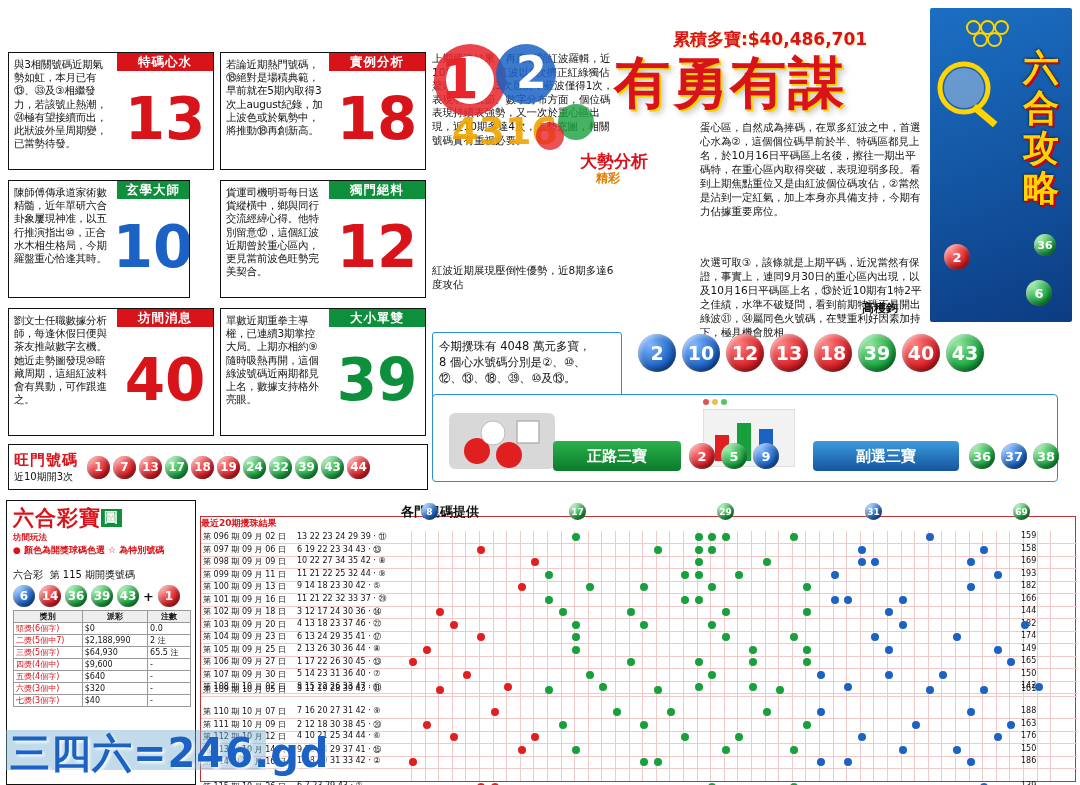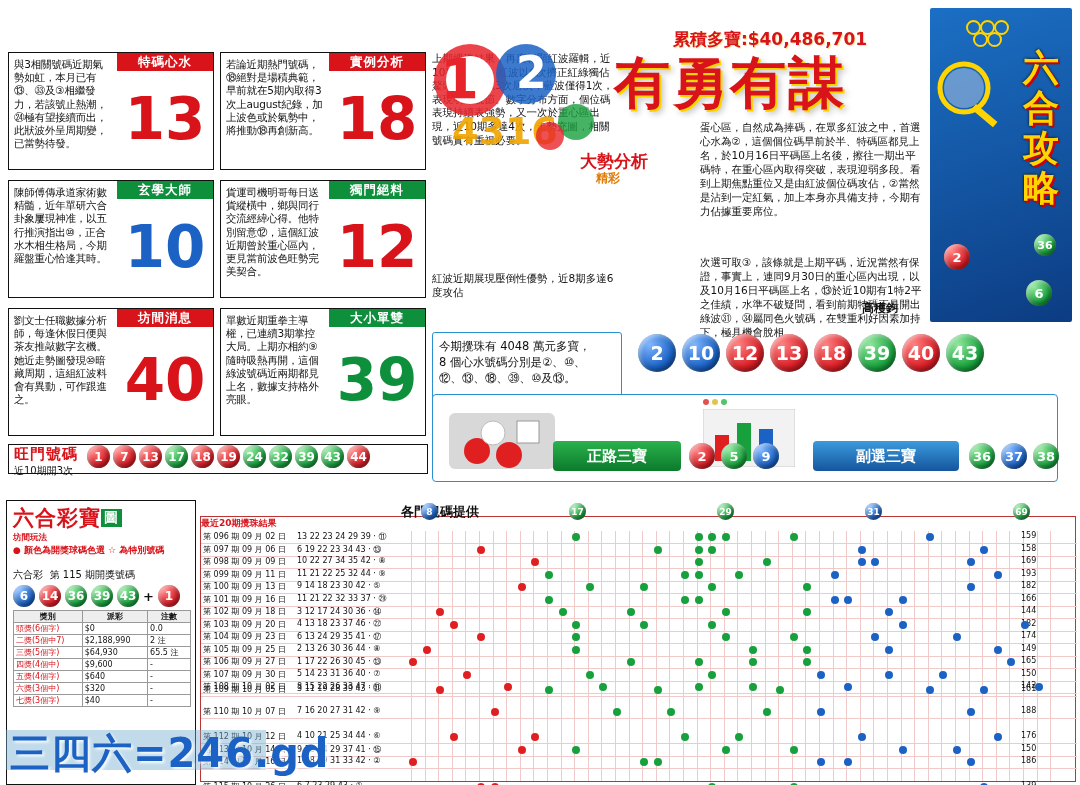--- a/index.html
+++ b/index.html
@@ -53,22 +53,22 @@
     line-height:1;
   }
   .tag.red   { background:#d8131a; }
   .tag.green { background:#0e8f3c; }
   .n-red   { color:#d8131a; }
   .n-blue  { color:#1b62c4; }
   .n-green { color:#0e8f3c; }
 
   
   .hot {
-    position:absolute; left:8px; top:444px; width:420px; height:30px;
-    border:1px solid #111; background:#fff; display:flex; align-items:flex-start;
+    position:absolute; left:8px; top:444px; width:420px; height:46px;
+    border:1px solid #111; background:#fff; display:flex; align-items:center;
   }
   .hot .lbl { width:78px; padding-left:5px; }
   .hot .lbl .t1 { font-size:15px; font-weight:bold; color:#d8131a; letter-spacing:1px;}
   .hot .lbl .t2 { font-size:10px; color:#111; }
   .hot .balls { flex:1; display:flex; gap:3px; align-items:center; }
   .hot .ball { width:23px; height:23px; font-size:12px; }
 
   
   .midcol { position:absolute; left:432px; top:52px; width:186px; }
   .mid-p { font-size:10.5px; line-height:13.6px; color:#111; }
@@ -198,21 +198,21 @@
       <div class="num n-red">13</div>
     </div>
   </div>
   <div class="card" style="left:220px;top:52px;width:206px;height:118px;">
     <div class="txt">若論近期熱門號碼，⑱絕對是場積典範，早前就在5期內取得3次上august紀錄，加上波色或於氣勢中，將推動⑱再創新高。</div>
     <div class="right">
       <div class="tag red">實例分析</div>
       <div class="num n-red">18</div>
     </div>
   </div>
-  <div class="card" style="left:8px;top:180px;width:206px;height:118px;">
+  <div class="card" style="left:8px;top:180px;width:182px;height:118px;">
     <div class="txt">陳師傅傳承道家術數精髓，近年單研六合卦象屢現神准，以五行推演指出⑩，正合水木相生格局，今期羅盤重心恰逢其時。</div>
     <div class="right">
       <div class="tag green">玄學大師</div>
       <div class="num n-blue">10</div>
     </div>
   </div>
   <div class="card" style="left:220px;top:180px;width:206px;height:118px;">
     <div class="txt">貨運司機明哥每日送貨縱橫中，鄉與同行交流經緯心得。他特別留意⑫，這個紅波近期曾於重心區內，更見當前波色旺勢完美契合。</div>
     <div class="right">
       <div class="tag green">獨門絕料</div>
@@ -249,21 +249,21 @@
         <div class="ball green">24</div>
         <div class="ball green">32</div>
         <div class="ball green">39</div>
         <div class="ball green">43</div>
         <div class="ball red">44</div>
       </div>
   </div>
 
   <div class="midcol">
     <div class="mid-p" style="min-height:208px;">上期攪珠結果，再度彰顯紅波羅輯，近10期統計示，紅波以6次擠正紅綠獨佔鰲頭，綠波以3次居次，藍波僅得1次，表現明顯脫節。數字分布方面，個位碼表現持續表強勢，又一次於重心區出現，近10期多達4次，走勢充圖，相關號碼實有重視必要。</div>
-    <div class="mid-p" style="margin-top:12px;">紅波近期展現壓倒性優勢，近8期多達6度攻佔</div>
+    <div class="mid-p" style="margin-top:4px;">紅波近期展現壓倒性優勢，近8期多達6度攻佔</div>
   </div>
 
   <div class="swirl">
     <svg width="190" height="130" viewBox="0 0 190 130">
       <circle cx="40" cy="40" r="36" fill="#e8242b" opacity=".85"></circle>
       <circle cx="40" cy="40" r="24" fill="#fff"></circle>
       <circle cx="96" cy="34" r="30" fill="#1b62c4" opacity=".85"></circle>
       <text x="86" y="48" font-size="44" fill="#fff" font-weight="bold">2</text>
       <text x="10" y="58" font-size="56" fill="#e8242b" font-weight="bold">1</text>
       <text x="22" y="104" font-size="38" fill="#f0a500" font-weight="bold" opacity=".9">4316</text>
@@ -628,20 +628,31 @@
           <div class="date">第 110 期  10 月 07 日</div>
           <div class="nums">7 16 20 27 31 42 · ⑨</div>
           <div class="tail">188</div>
           <div class="dot red" style="left: 289.6px;"></div>
           <div class="dot green" style="left: 412px;"></div>
           <div class="dot green" style="left: 466.4px;"></div>
           <div class="dot green" style="left: 561.6px;"></div>
           <div class="dot blue" style="left: 616px;"></div>
           <div class="dot blue" style="left: 765.6px;"></div>
         </div>
+        <div class="rowline" style="top: 187.5px;">
+          <div class="date">第 111 期  10 月 09 日</div>
+          <div class="nums">2 12 18 30 38 45 · ⑳</div>
+          <div class="tail">163</div>
+          <div class="dot red" style="left: 221.6px;"></div>
+          <div class="dot green" style="left: 357.6px;"></div>
+          <div class="dot green" style="left: 439.2px;"></div>
+          <div class="dot green" style="left: 602.4px;"></div>
+          <div class="dot blue" style="left: 711.2px;"></div>
+          <div class="dot blue" style="left: 806.4px;"></div>
+        </div>
         <div class="rowline" style="top: 200px;">
           <div class="date">第 112 期  10 月 12 日</div>
           <div class="nums">4 10 21 25 34 44 · ⑥</div>
           <div class="tail">176</div>
           <div class="dot red" style="left: 248.8px;"></div>
           <div class="dot red" style="left: 330.4px;"></div>
           <div class="dot green" style="left: 480px;"></div>
           <div class="dot green" style="left: 534.4px;"></div>
           <div class="dot blue" style="left: 656.8px;"></div>
           <div class="dot blue" style="left: 792.8px;"></div>

